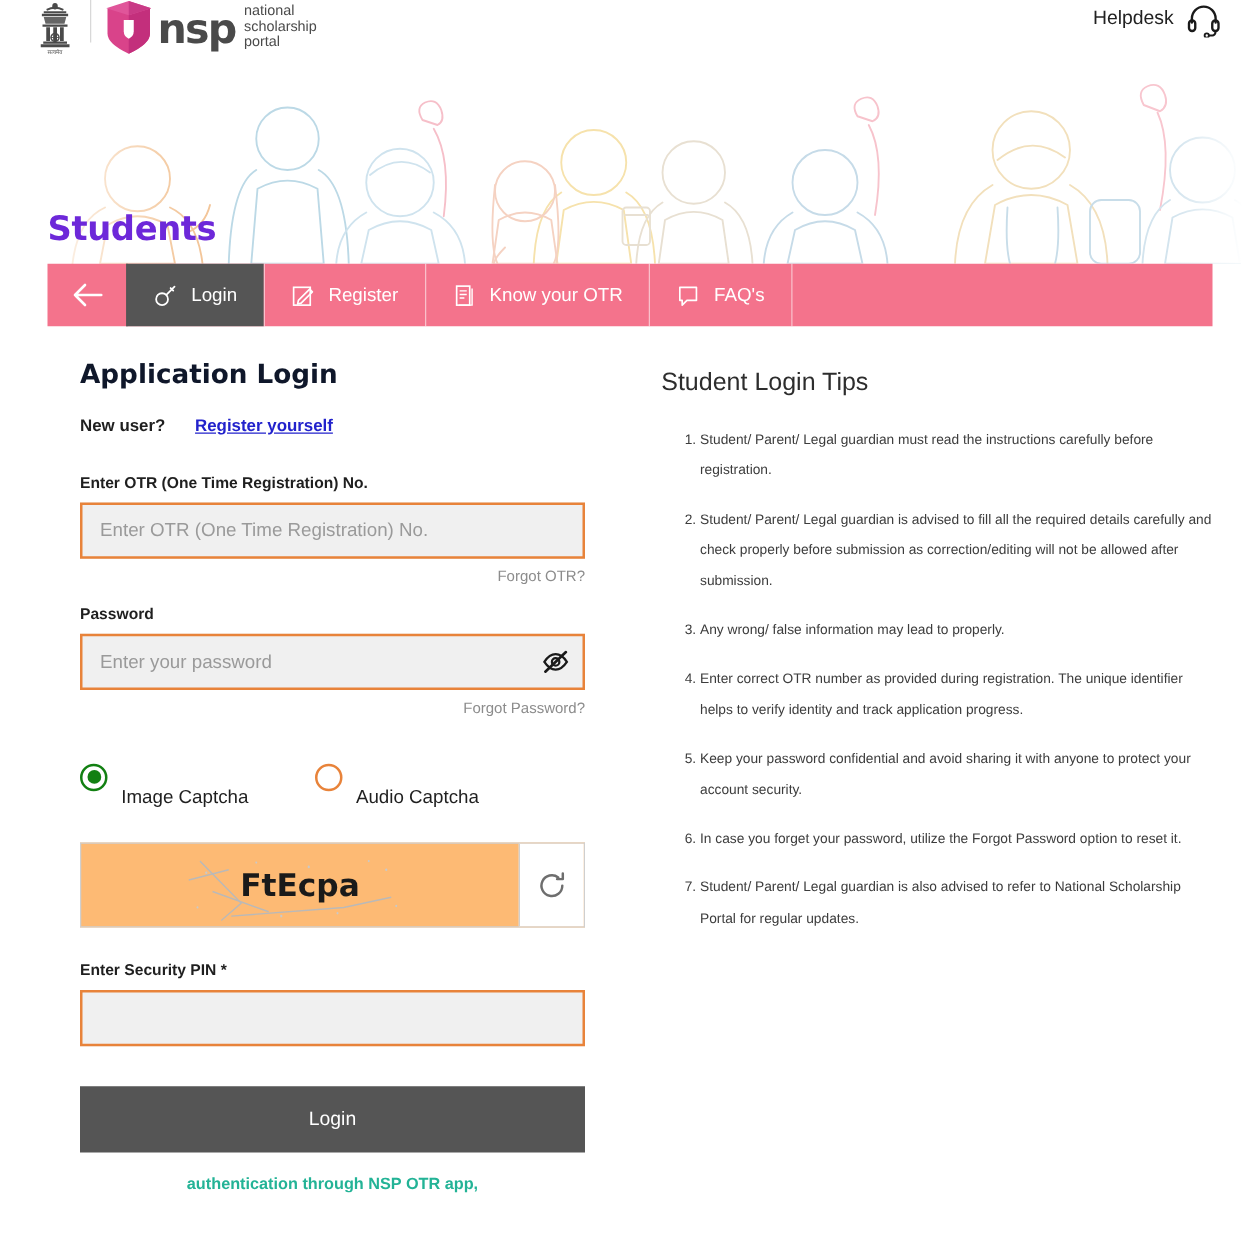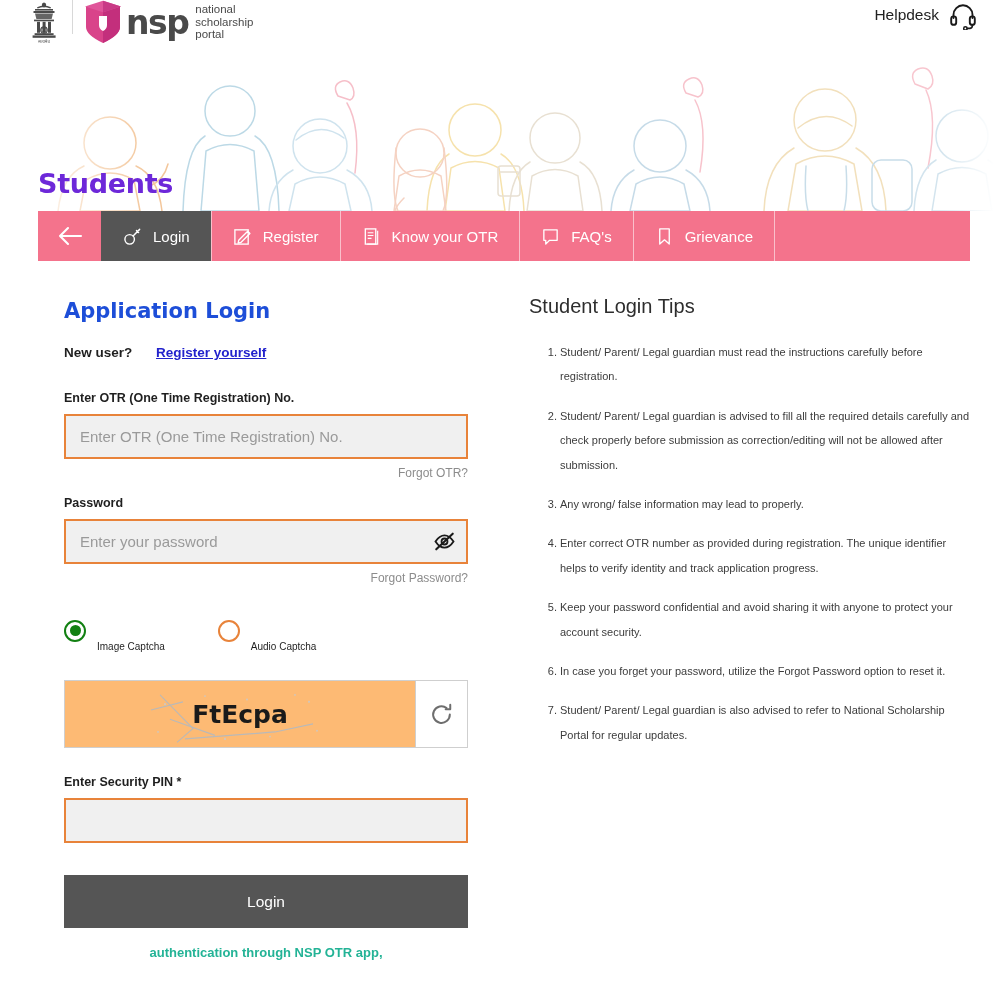--- a/index.html
+++ b/index.html
@@ -62,22 +62,22 @@
   .nav-tab .tab-ico { width: 19px; height: 19px; display: block; flex: 0 0 19px; }
   #nav-filler { flex: 1 1 auto; border-left: 1px solid rgba(255,255,255,0.55); }
 
   
   #main { position: absolute; left: 0; top: 261px; width: 1000px; }
 
   #left-col { position: absolute; left: 64px; top: 0; width: 404px; }
   #right-col { position: absolute; left: 529px; top: 0; width: 445px; }
 
   #app-login-title {
-    font-size: 21px; font-weight: 700; color: #1d4ed8;
-    font-family: "DejaVu Sans", sans-serif; margin-top: 38px;
+    font-size: 21px; font-weight: 700; color: #0f172a;
+    font-family: "DejaVu Sans", sans-serif; margin-top: 26px;
   }
   #newuser-line { margin-top: 22px; font-size: 13.5px; font-weight: 700; color: #1f1f1f; }
   #register-link { color: #2222cc; text-decoration: underline; font-weight: 700; cursor: pointer; padding-left: 20px; }
 
   .field-label { font-size: 12.5px; font-weight: 700; color: #1f1f1f; }
   .input-box {
     position: relative; margin-top: 9px; height: 45px;
     border: 2px solid #e8833a; background: #f0f0f0;
     display: flex; align-items: center;
   }
@@ -98,21 +98,21 @@
   #captcha-choice { margin-top: 24px; display: flex; align-items: center; }
   .radio-item { display: flex; align-items: center; gap: 11px; cursor: pointer; }
   .radio-item + .radio-item { margin-left: 53px; }
   .radio-dot {
     width: 22px; height: 22px; border-radius: 50%; box-sizing: border-box;
     display: flex; align-items: center; justify-content: center;
   }
   .radio-dot.on { border: 2.5px solid #128012; }
   .radio-dot.on::after { content: ""; width: 11px; height: 11px; border-radius: 50%; background: #128012; }
   .radio-dot.off { border: 2.5px solid #e8833a; background: #fff; }
-  .radio-label { font-size: 10px; color: #1f1f1f; margin-top: 32px; }
+  .radio-label { font-size: 15px; color: #1f1f1f; margin-top: 32px; }
 
   #captcha-row {
     margin-top: 28px; height: 68px; border: 1px solid #cfcfcf;
     display: flex; align-items: stretch; background: #fdba74;
   }
   #captcha-img-cell {
     flex: 1 1 auto; position: relative; display: flex; align-items: center; justify-content: center;
     overflow: hidden;
   }
   #captcha-text {
@@ -329,26 +329,20 @@
       <span>Know your OTR</span>
     </div>
 
     <div class="nav-tab">
       <svg class="tab-ico" viewBox="0 0 20 20">
         <path d="M3 3 h14 v11 h-8 l-4 4 v-4 h-2 z" fill="none" stroke="#ffffff" stroke-width="1.4" stroke-linejoin="round"></path>
       </svg>
       <span>FAQ's</span>
     </div>
 
-    <div class="nav-tab">
-      <svg class="tab-ico" viewBox="0 0 20 20">
-        <path d="M5 2 h10 v16 l-5 -4.5 l-5 4.5 z" fill="none" stroke="#ffffff" stroke-width="1.4" stroke-linejoin="round"></path>
-      </svg>
-      <span>Grievance</span>
-    </div>
 
     <div id="nav-filler"></div>
   </div>
 
   <div id="main">
 
     <div id="left-col">
 
       <div id="app-login-title">Application Login</div>
 

